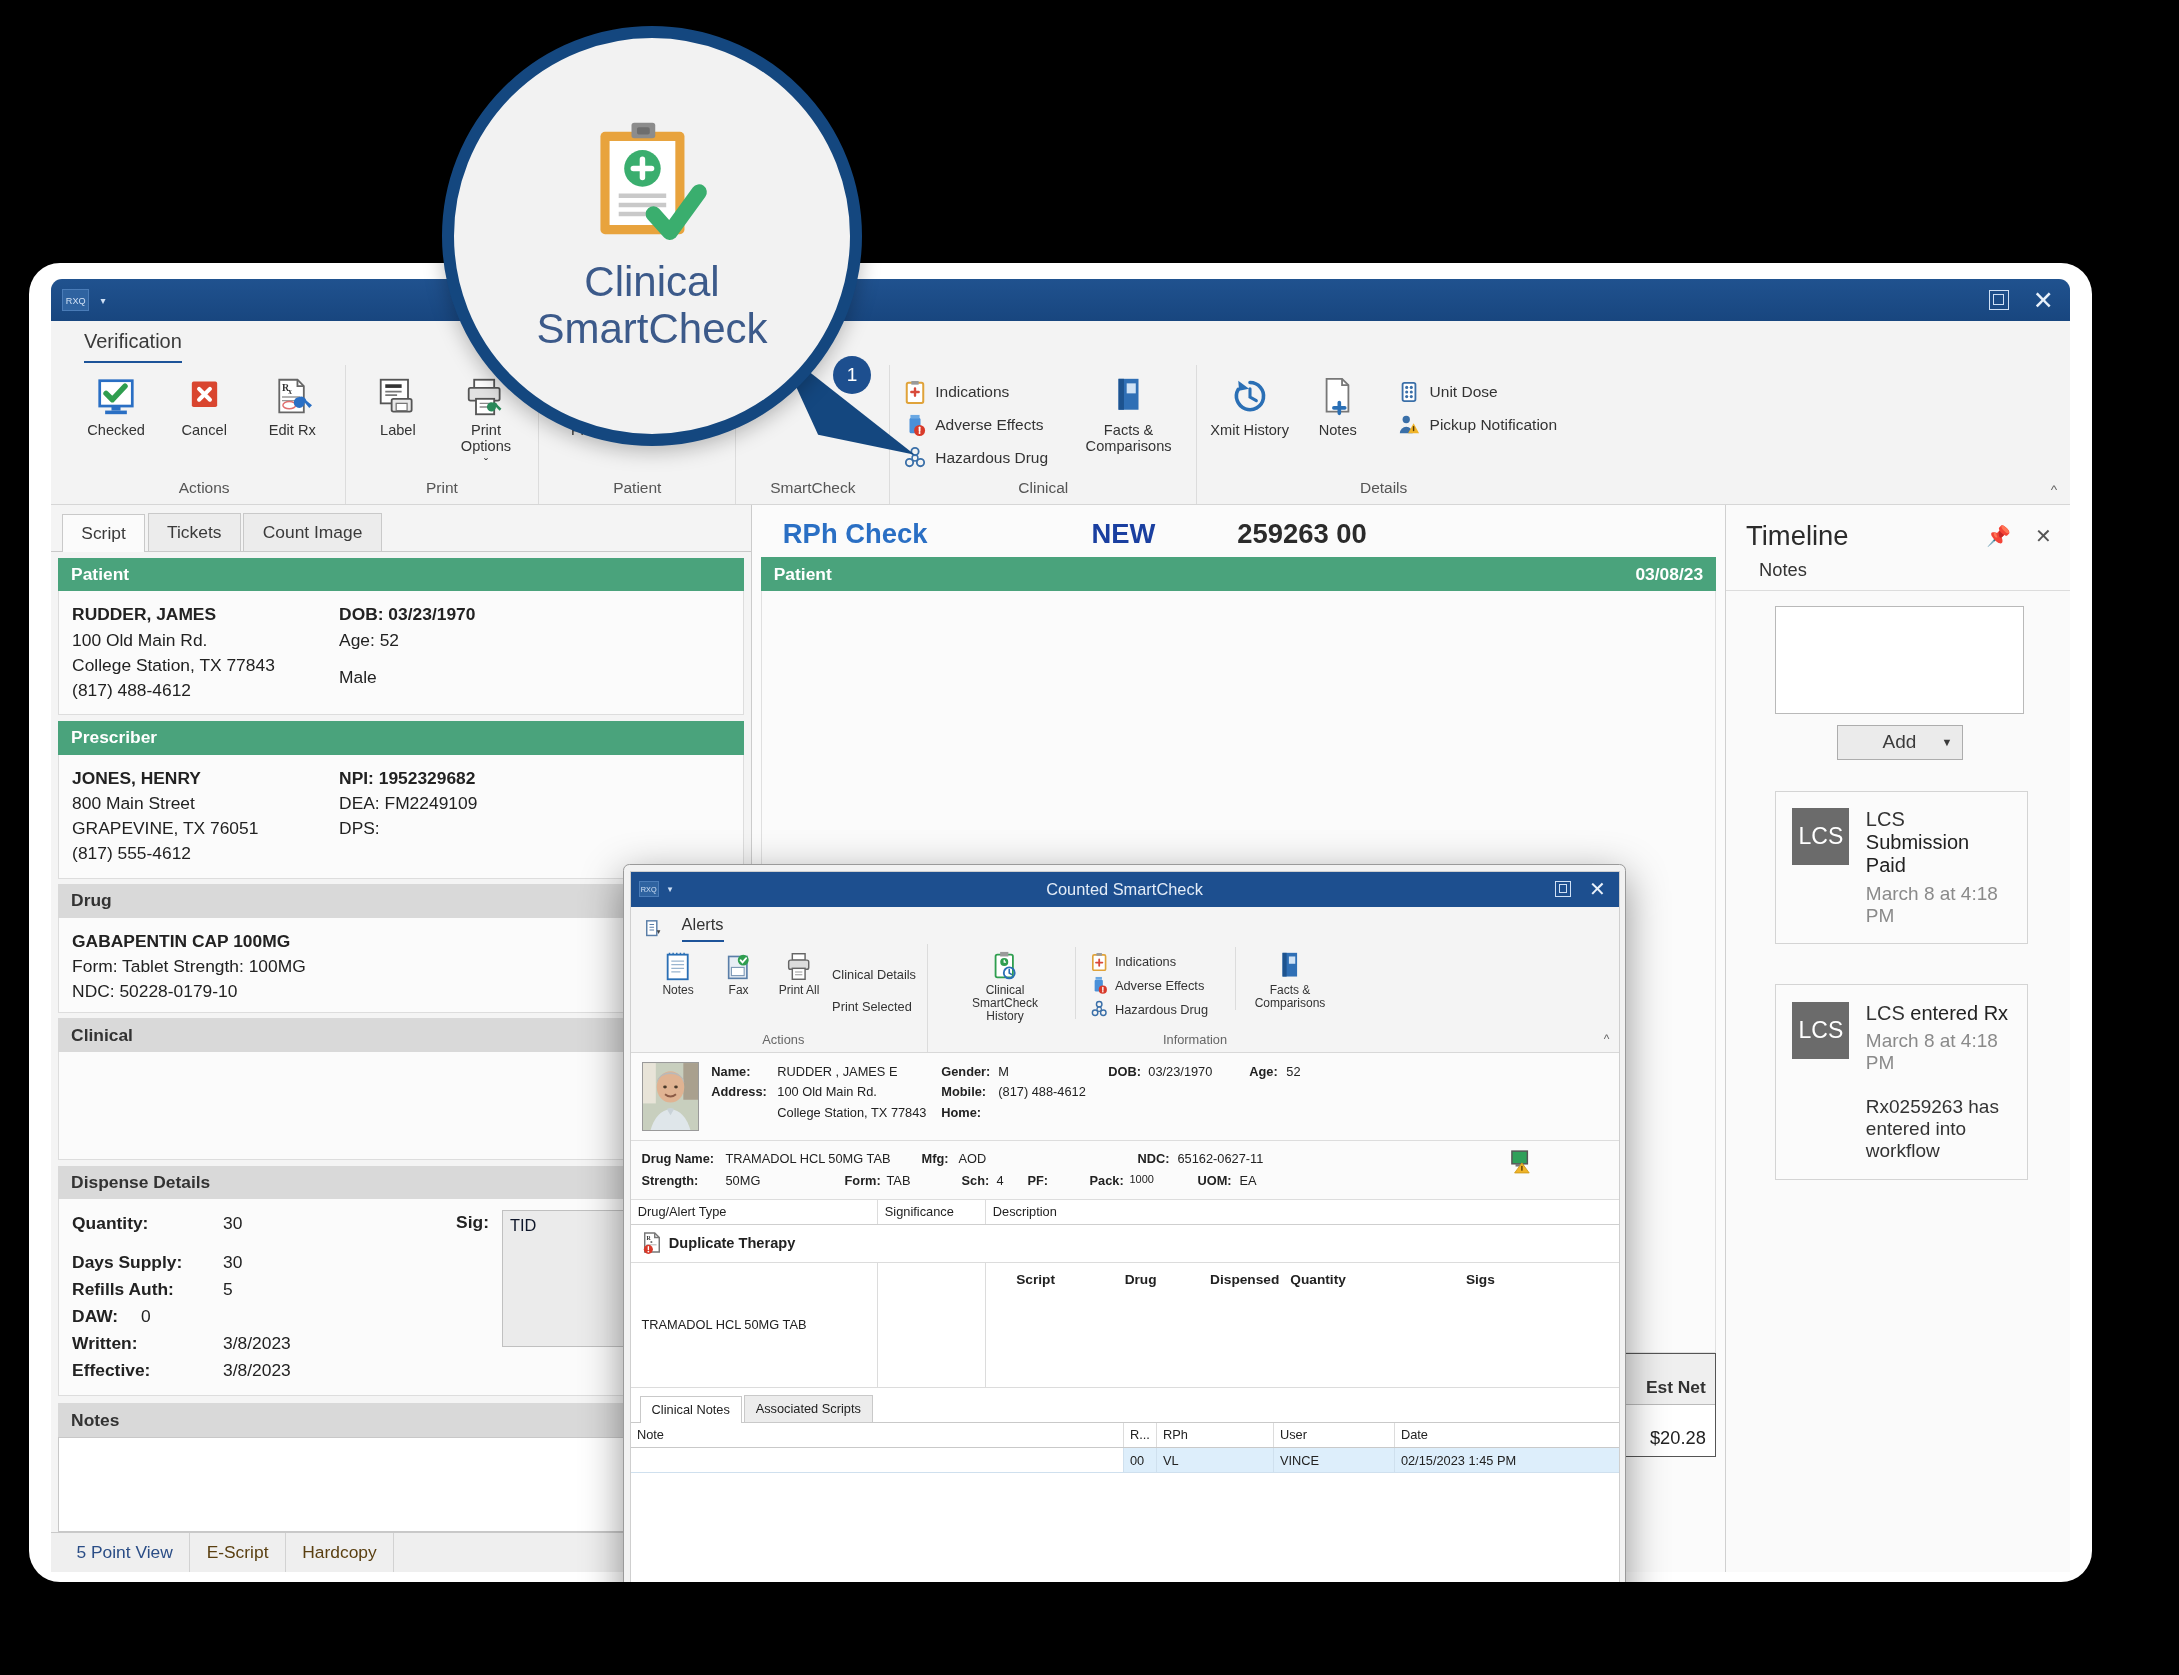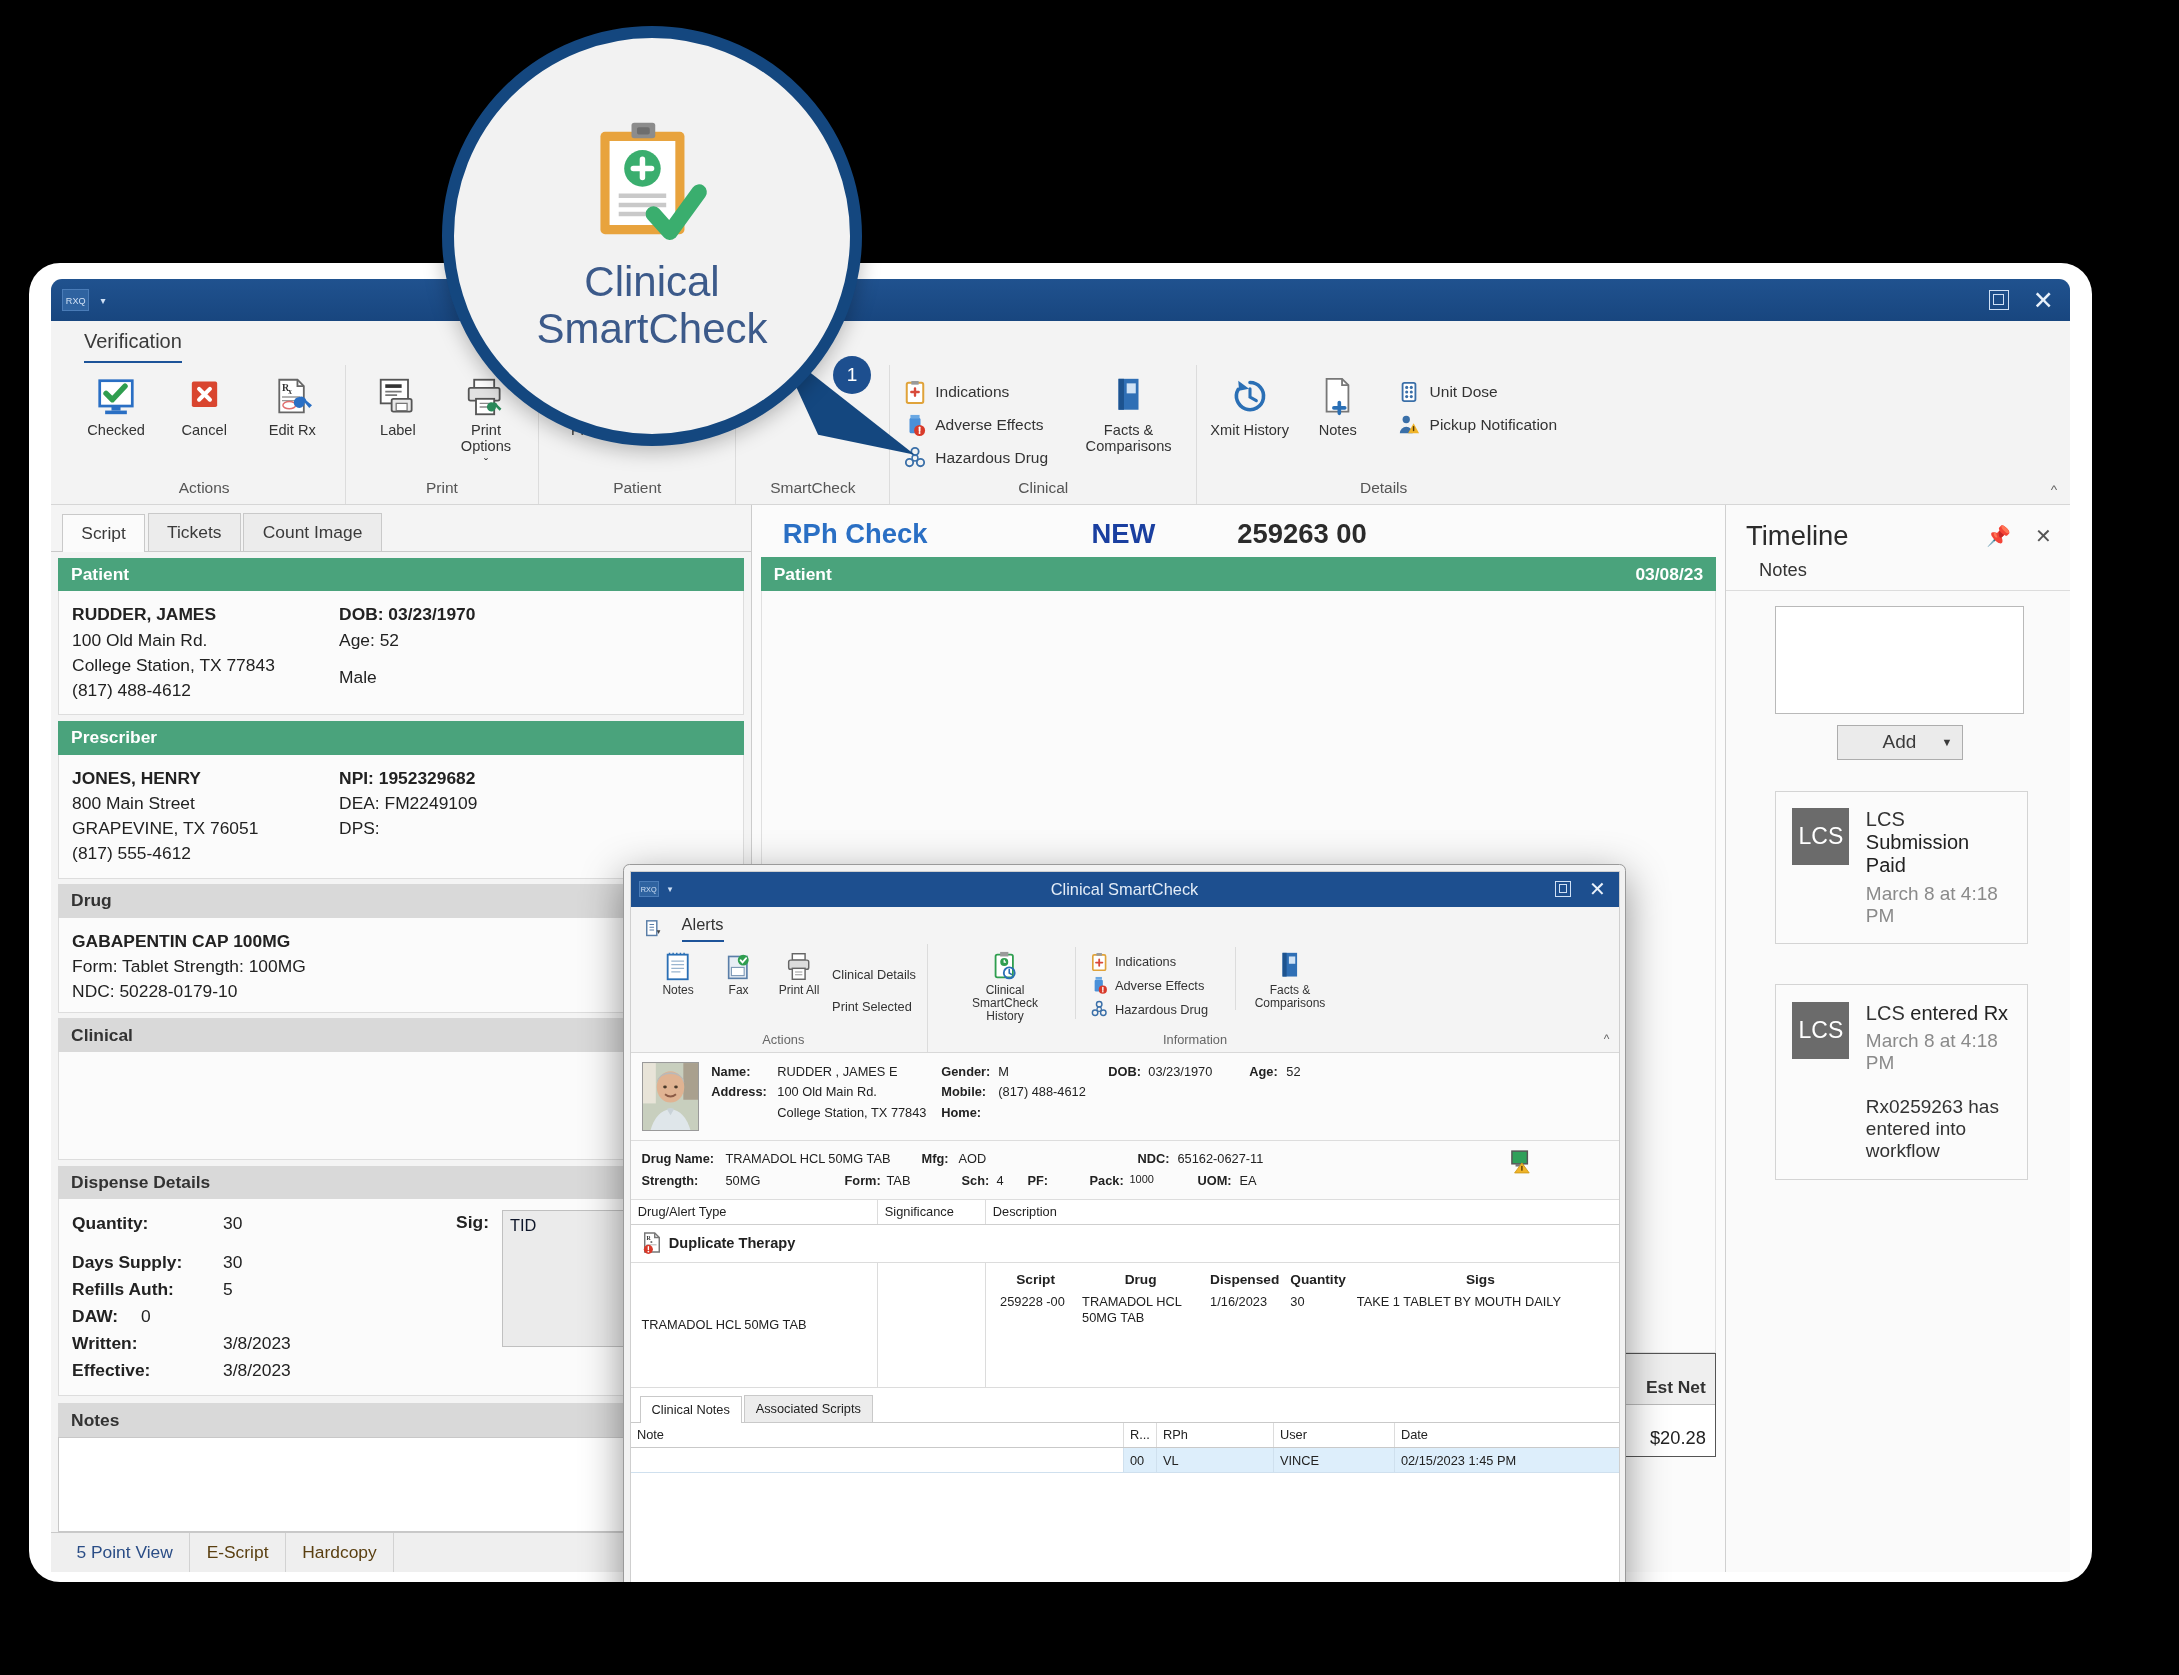--- a/index.html
+++ b/index.html
@@ -748,21 +748,21 @@
 
       </div>
     </div>
 
     <div class="csc">
       <div class="csc-inner">
 
         <div class="csc-tb">
           <div class="ai">RXQ</div>
           <div class="ct">▾</div>
-          <div class="title">Clinical SmartCheck</div>
+          <div class="title">Counted SmartCheck</div>
           <div class="btns">
             <div class="rs"></div>
             <div class="cl">✕</div>
           </div>
         </div>
 
         <div class="csc-ribbon">
           <div class="csc-rt">
             <span class="qa">
               <svg width="18.3" height="18.3" viewBox="0 0 20 20">
@@ -996,27 +996,20 @@
             <div class="dg-c3">
               <table class="inner-tbl">
                 <tbody>
                     <tr>
                   <th style="width:82px;">Script</th>
                   <th style="width:128px;">Drug</th>
                   <th style="width:73px;">Dispensed</th>
                   <th style="width:64px;">Quantity</th>
                   <th>Sigs</th>
                 </tr>
-                <tr>
-                  <td>259228 -00</td>
-                  <td>TRAMADOL HCL 50MG TAB</td>
-                  <td>1/16/2023</td>
-                  <td>30</td>
-                  <td>TAKE 1 TABLET BY MOUTH DAILY</td>
-                </tr>
               </tbody>
                 </table>
             </div>
           </div>
 
           <div class="cn-tabs">
             <div class="cn-tab active">Clinical Notes</div>
             <div class="cn-tab">Associated Scripts</div>
           </div>
           <div class="cn-head">

